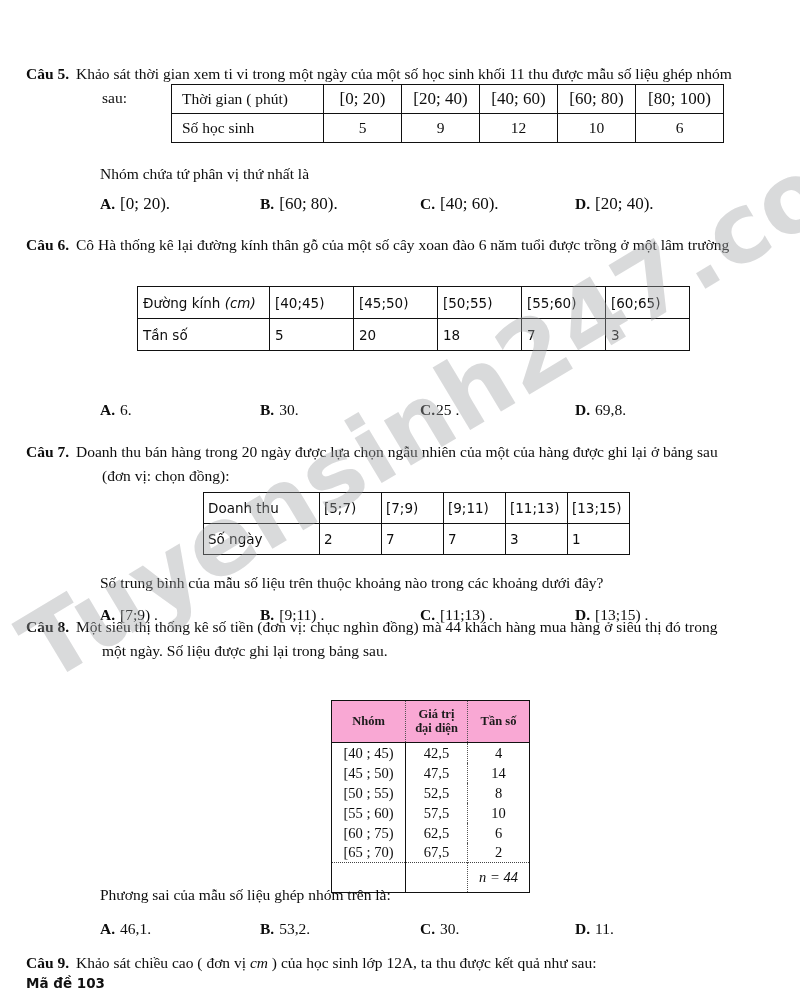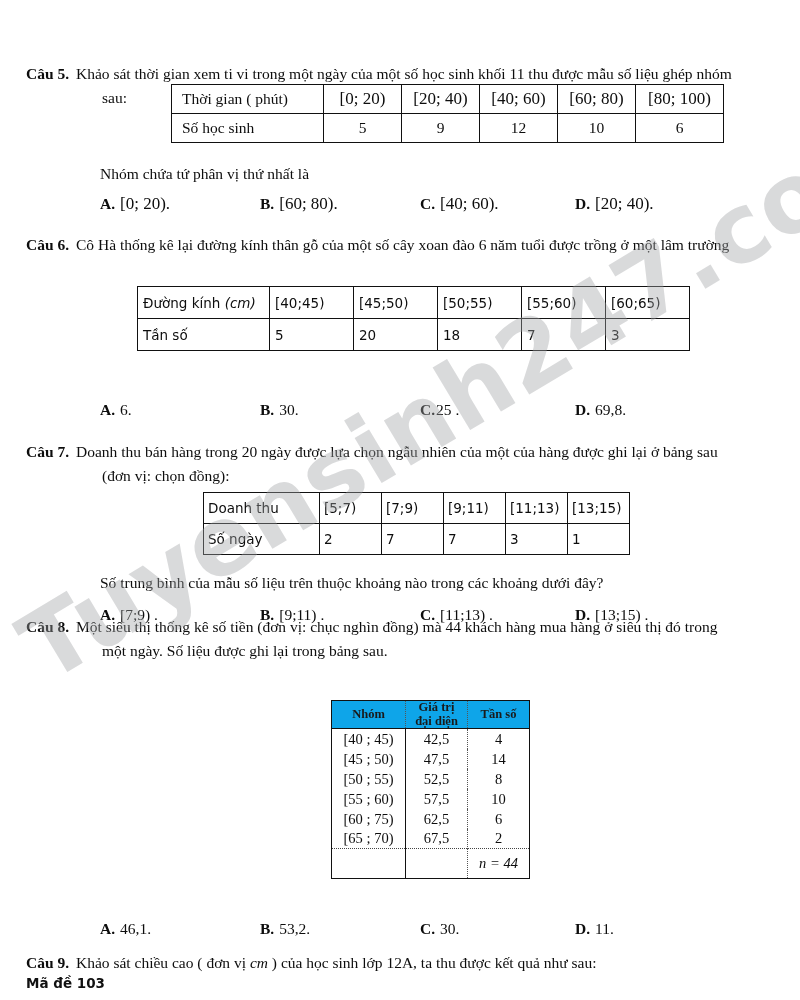--- a/index.html
+++ b/index.html
@@ -142,25 +142,25 @@
     text-align: center;
     vertical-align: middle;
     white-space: nowrap;
     padding: 0;
     height: 20px;
   }
   .tbl-q8 td.col-g { width: 74px; text-align: center; }
   .tbl-q8 td.col-v { width: 62px; }
   .tbl-q8 td.col-f { width: 62px; }
   .tbl-q8 .hdr td {
-    height: 28px;
+    height: 42px;
     font-weight: 700;
     font-size: 12.5px;
     line-height: 1.08;
-    background: #0ea5e9;
+    background: #f9a8d4;
     color: #1a1a1a;
     border-bottom: 1.6px solid #111;
   }
   .tbl-q8 .hdr td.col-v, .tbl-q8 .hdr td.col-f { border-left: 1.2px dotted #555; }
   .tbl-q8 .drow td.col-v { border-left: 1.3px solid #111; }
   .tbl-q8 .drow td.col-f { border-left: 1.2px dotted #555; }
   .tbl-q8 .drow td { padding-top: 1px; }
   .tbl-q8 .total td {
     height: 30px;
     border-top: 1.3px dotted #444;
@@ -390,20 +390,23 @@
       <td class="col-f">2</td>
     </tr>
     <tr class="total">
       <td class="col-g"></td>
       <td class="col-v"></td>
       <td class="col-f">n = 44</td>
     </tr>
   </tbody>
     </table>
 
+  <div class="q-block" style="top:884px;">
+    <div class="q-prompt">Phương sai của mẫu số liệu ghép nhóm trên là:</div>
+  </div>
 
   <div class="q-block options" style="top:918px;">
     <div class="opt opt-a">
       <span class="opt-key">A.</span>
       <span>46,1.</span>
     </div>
     <div class="opt opt-b">
       <span class="opt-key">B.</span>
       <span>53,2.</span>
     </div>

